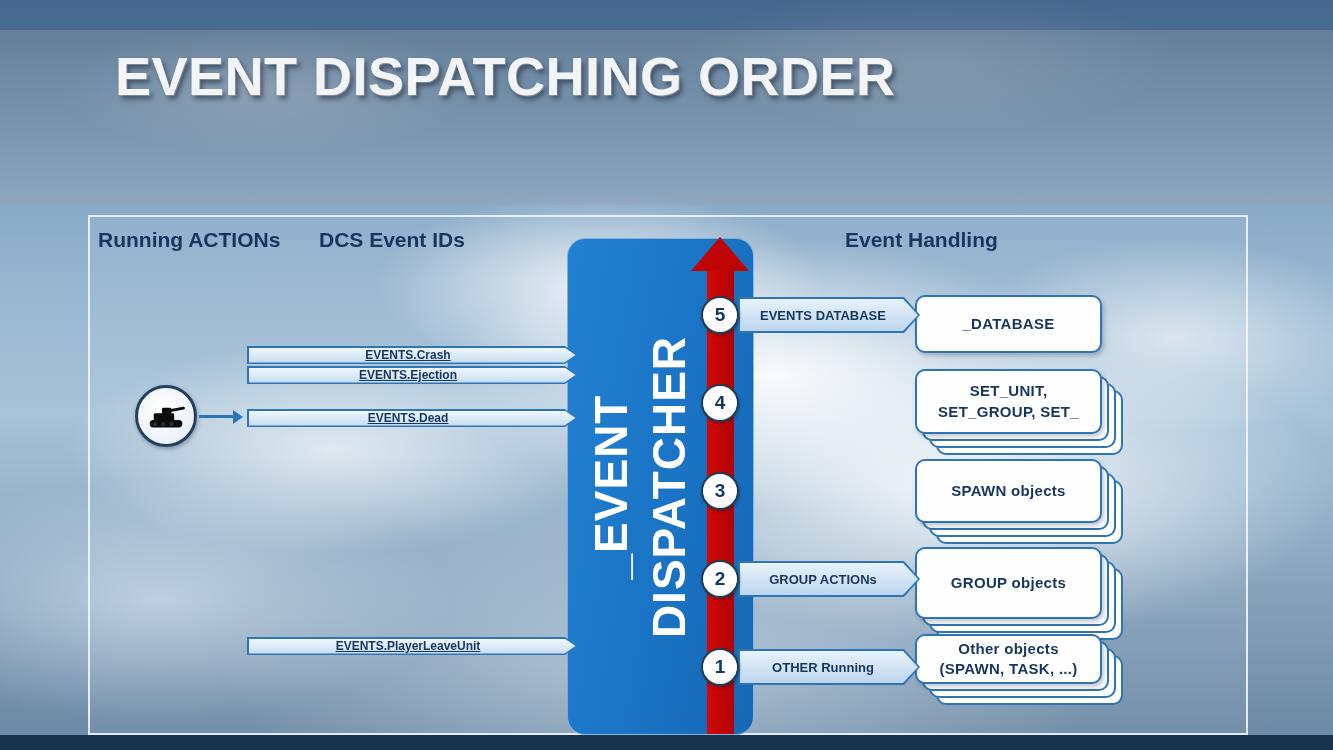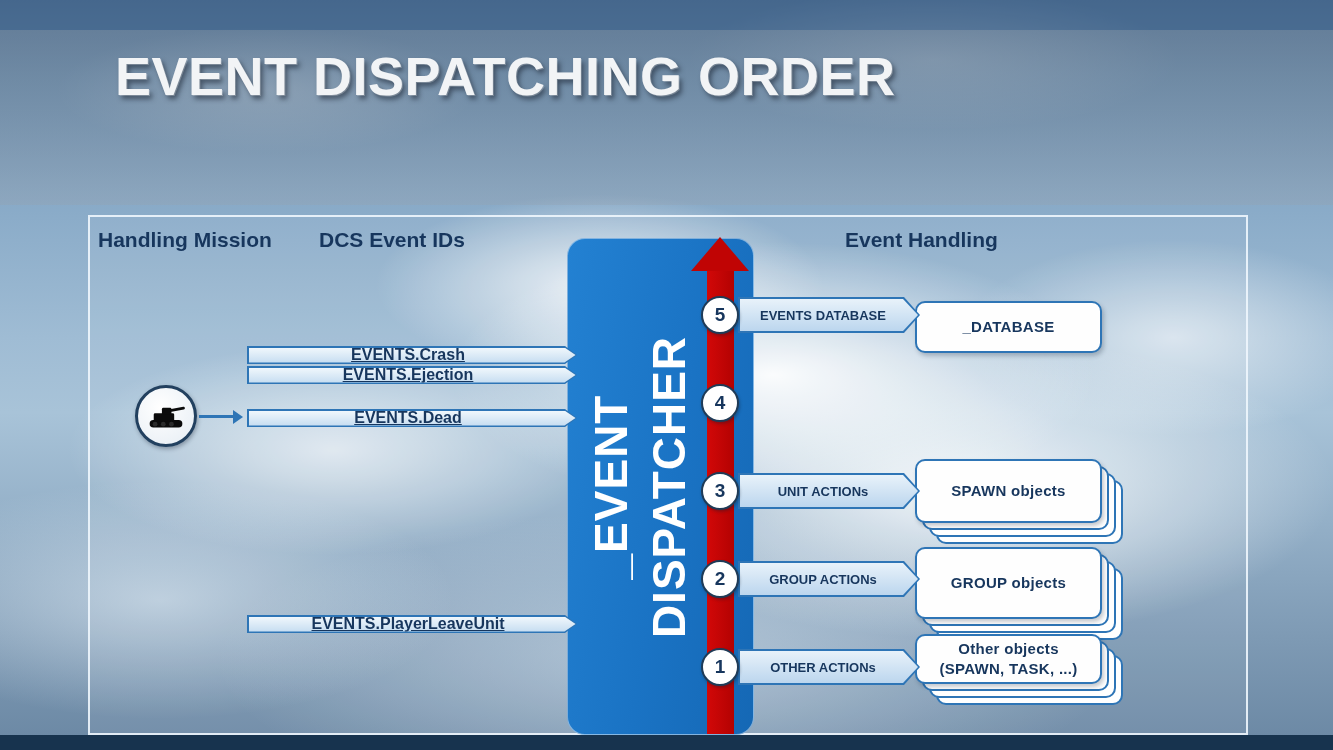--- a/index.html
+++ b/index.html
@@ -72,44 +72,44 @@
   .aa-outer { position: absolute; inset: 0; background: #2e75b6;
     clip-path: polygon(0 0, calc(100% - 16px) 0, 100% 50%, calc(100% - 16px) 100%, 0 100%); }
   .aa-inner { position: absolute; inset: 2px;
     background: linear-gradient(180deg,#e8f2fa 0%,#bcd6ee 100%);
     clip-path: polygon(0 0, calc(100% - 15px) 0, 100% 50%, calc(100% - 15px) 100%, 0 100%);
     display: flex; align-items: center; justify-content: center;
     padding-right: 12px; font-size: 13px; font-weight: bold; color: #17365d; white-space: nowrap; }
 
   
   .target { position: absolute; left: 825px; width: 187px; z-index: 2; }
-  .t-0 { top: 84px;  height: 52px; }
+  .t-0 { top: 78px;  height: 58px; }
   .t-1 { top: 152px; height: 65px; }
   .t-2 { top: 242px; height: 64px; }
   .t-3 { top: 330px; height: 72px; }
   .t-4 { top: 417px; height: 50px; }
   .t-stack { position: absolute; inset: 0; background: #ffffff; border: 2px solid #2e75b6; border-radius: 10px; }
   .s3 { transform: translate(21px,21px); }
   .s2 { transform: translate(14px,14px); }
   .s1 { transform: translate(7px,7px); }
   .t-main { position: absolute; inset: 0; background: #fefefe; border: 2px solid #2e75b6; border-radius: 10px;
     display: flex; align-items: center; justify-content: center; text-align: center;
     font-size: 15px; font-weight: bold; color: #17365d; box-shadow: 2px 3px 4px rgba(25,40,60,.25); }
   .t-text { white-space: pre-line; line-height: 1.35; letter-spacing: .3px; }
 
   
   .event-arrow { position: absolute; left: 157px; width: 330px; height: 18px; z-index: 3; }
-  .ev-0 { top: 129px; } .ev-1 { top: 149px; } .ev-2 { top: 192px; } .ev-3 { top: 213px; } .ev-4 { top: 398px; padding-left: 23px; }
+  .ev-0 { top: 129px; } .ev-1 { top: 149px; } .ev-2 { top: 192px; } .ev-3 { top: 213px; } .ev-4 { top: 420px; padding-left: 23px; }
   .ea-outer { position: absolute; inset: 0; background: #2e75b6;
     clip-path: polygon(0 0, calc(100% - 12px) 0, 100% 50%, calc(100% - 12px) 100%, 0 100%); }
   .ea-inner { position: absolute; inset: 1.5px;
     background: linear-gradient(180deg,#f0f7fc 0%,#c6ddf1 100%);
     clip-path: polygon(0 0, calc(100% - 11px) 0, 100% 50%, calc(100% - 11px) 100%, 0 100%);
     display: flex; align-items: center; justify-content: center;
-    font-size: 16px; font-weight: bold; color: #17365d; padding-right: 8px; white-space: nowrap; }
+    font-size: 12px; font-weight: bold; color: #17365d; padding-right: 8px; white-space: nowrap; }
   .ea-inner span { text-decoration: underline; }
 
   
   .unit-circle { position: absolute; left: 45px; top: 168px; width: 62px; height: 62px;
     background: radial-gradient(circle at 40% 35%, #ffffff, #e6edf4);
     border: 3px solid #22405f; border-radius: 50%;
     display: flex; align-items: center; justify-content: center; z-index: 2;
     box-shadow: 1px 2px 4px rgba(20,30,45,.35); }
   .connector-line { position: absolute; left: 109px; top: 198px; width: 34px; height: 3px;
     background: #2e75b6; z-index: 2; }
@@ -124,21 +124,21 @@
   <div class="sky"></div>
   <div class="clouds"></div>
   <div class="top-strip"></div>
   <div class="title-band"></div>
   <div class="bottom-strip"></div>
 
   <h1 class="slide-title">EVENT DISPATCHING ORDER</h1>
 
   <div class="frame">
 
-    <div class="col-header h-running">Handling Mission</div>
+    <div class="col-header h-running">Running ACTIONs</div>
     <div class="col-header h-dcs">DCS Event IDs</div>
     <div class="col-header h-handling">Event Handling</div>
 
     <div class="unit-circle">
       <svg width="44" height="30" viewBox="0 0 64 44">
         <g fill="#0b0b0b">
           <rect x="8" y="28" width="48" height="11" rx="5.5"></rect>
           <rect x="14" y="18" width="30" height="12" rx="2"></rect>
           <rect x="26" y="10" width="14" height="10" rx="2"></rect>
           <rect x="38" y="12" width="22" height="4" rx="2" transform="rotate(-10 38 14)"></rect>
@@ -195,45 +195,47 @@
     <div class="badge b-3">2</div>
     <div class="badge b-4">1</div>
 
     <div class="action-arrow a-0">
       <div class="aa-outer">
         <div class="aa-inner">
             <span>EVENTS DATABASE</span>
           </div>
       </div>
     </div>
-    <div class="action-arrow a-2">
-      <div class="aa-outer">
-        <div class="aa-inner">
-            <span>UNIT ACTIONs</span>
-          </div>
-      </div>
-    </div>
     <div class="action-arrow a-3">
       <div class="aa-outer">
         <div class="aa-inner">
             <span>GROUP ACTIONs</span>
           </div>
       </div>
     </div>
     <div class="action-arrow a-4">
       <div class="aa-outer">
         <div class="aa-inner">
-            <span>OTHER ACTIONs</span>
+            <span>OTHER Running</span>
           </div>
       </div>
     </div>
 
     <div class="target t-0">
       <div class="t-main">
           <span class="t-text">_DATABASE</span>
+        </div>
+    </div>
+    <div class="target t-1">
+      <div class="t-stack s3"></div>
+      <div class="t-stack s2"></div>
+      <div class="t-stack s1"></div>
+      <div class="t-main">
+          <span class="t-text">SET_UNIT,
+SET_GROUP, SET_</span>
         </div>
     </div>
     <div class="target t-2">
       <div class="t-stack s3"></div>
       <div class="t-stack s2"></div>
       <div class="t-stack s1"></div>
       <div class="t-main">
           <span class="t-text">SPAWN objects</span>
         </div>
     </div>

